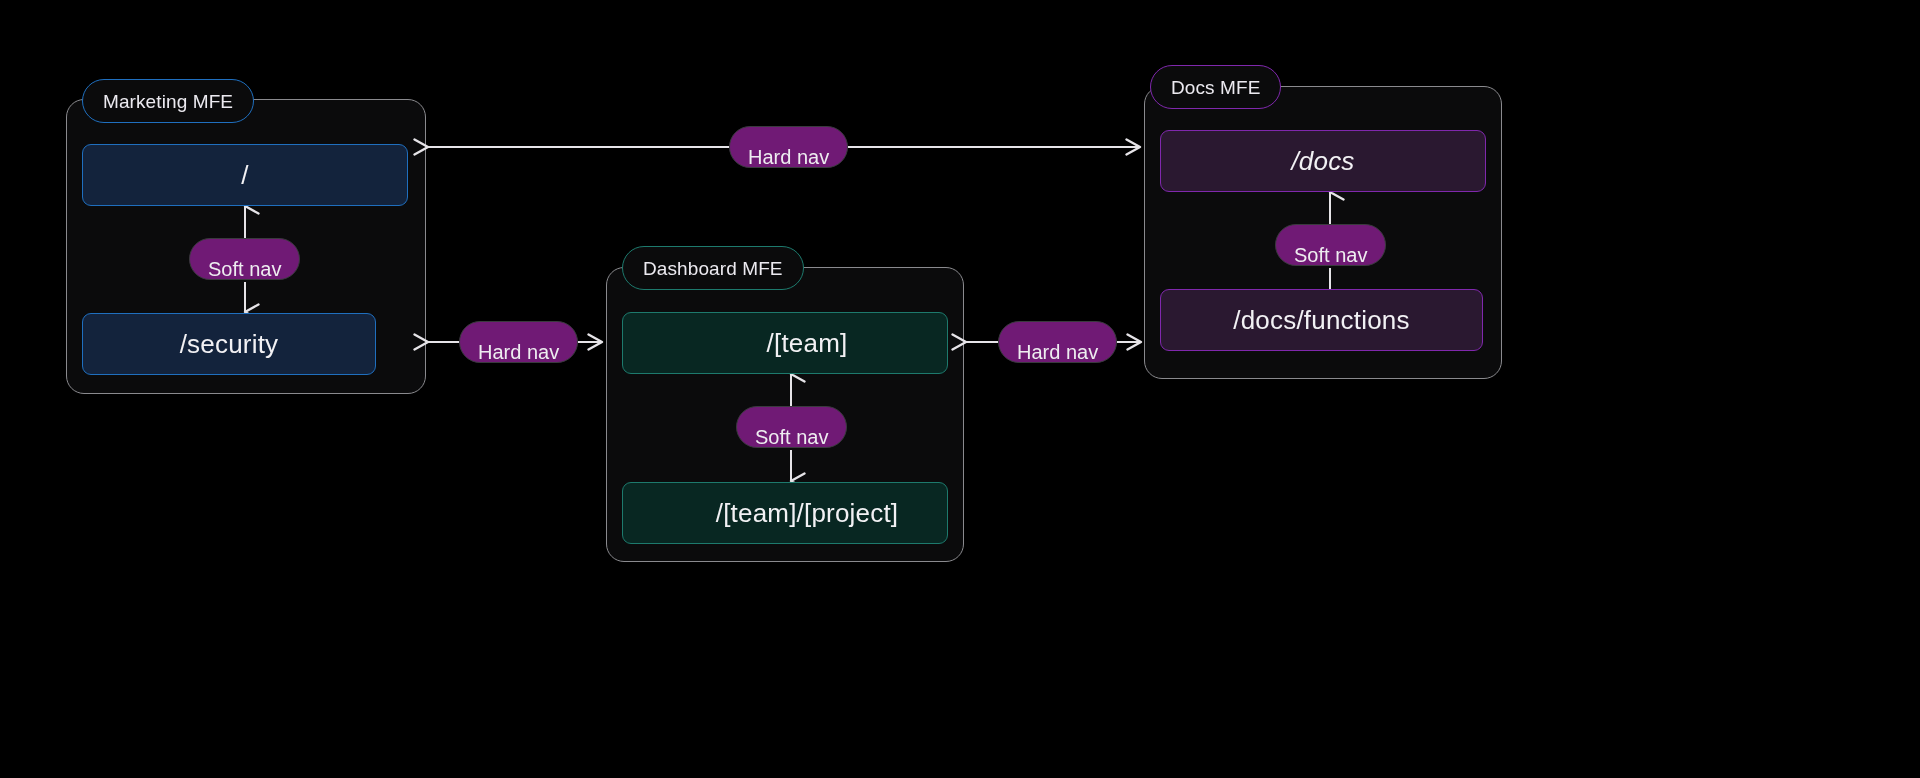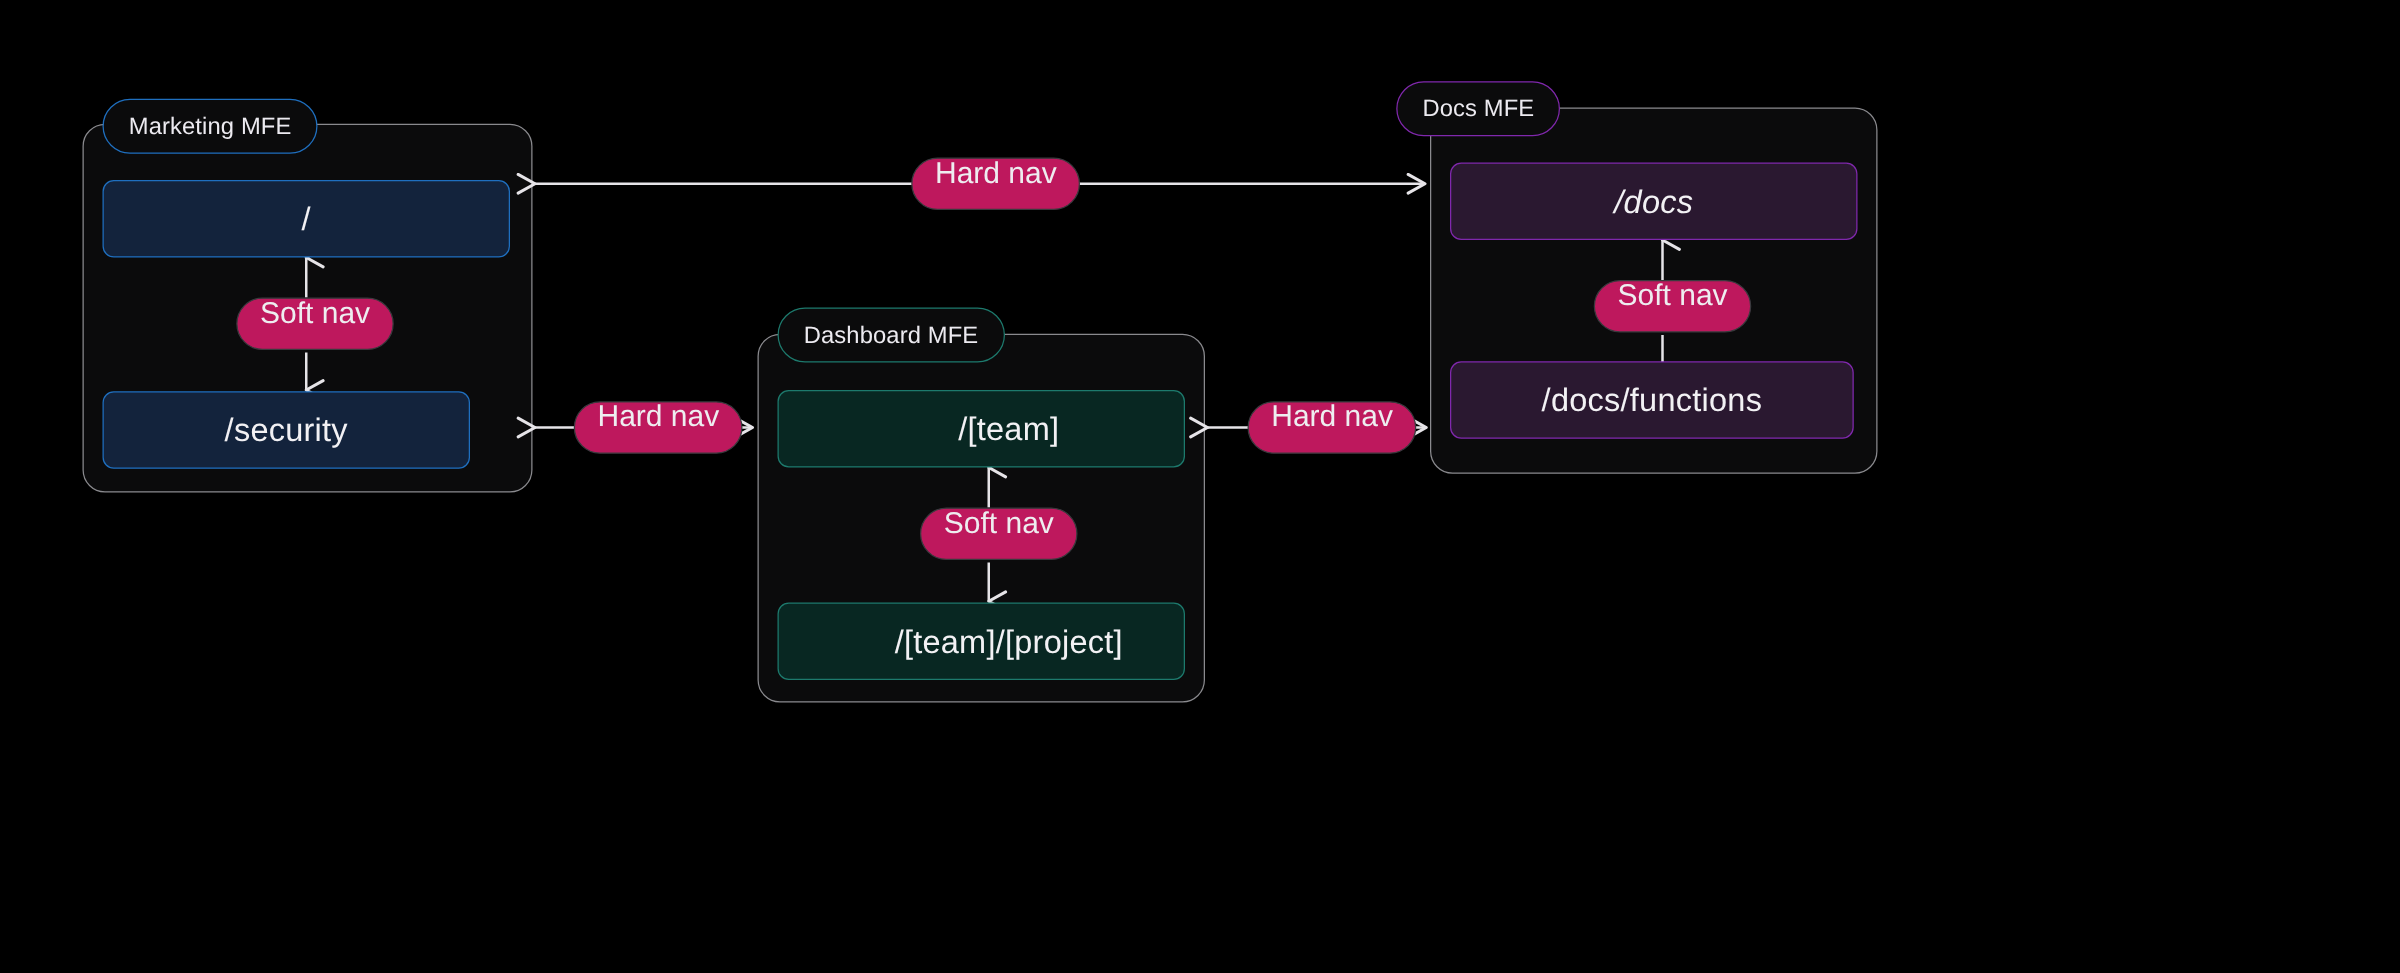--- a/index.html
+++ b/index.html
@@ -72,28 +72,28 @@
   .tt-teal { border: 1.6px solid #1d7a6d; }
   
   .t-purple  { background: #2a1830; border-color: #8028ad; }
   .tt-purple { border: 1.6px solid #8028ad; }
 
   
   .edge-label {
     position: absolute;
     box-sizing: border-box;
     display: flex;
-    align-items: flex-start;
+    align-items: flex-end;
     justify-content: center;
     height: 42px;
     padding: 0 18px;
-    background: #be185d;
+    background: #701a75;
     border: 1.4px solid #3a3a3e;
     border-radius: 21px;
-    font-size: 24px;
+    font-size: 20px;
     line-height: 1;
     color: #eeedf0;
     white-space: nowrap;
     z-index: 5;
   }
 
   
   #edges {
     position: absolute;
     left: 0;
@@ -181,21 +181,21 @@
   <div class="edge-label" style="left:736px; top:406px;">
     <span>Soft nav</span>
   </div>
 
   <div class="node t-teal" style="left:622px; top:482px; width:326px; height:62px;justify-content:center;">
     <span>/[team]/[project]</span>
   </div>
 
   <div class="panel" style="left:1144px; top:86px; width:358px; height:293px;"></div>
 
-  <div class="panel-title tt-purple" style="left:1117px; top:65px;">
+  <div class="panel-title tt-purple" style="left:1150px; top:65px;">
     <span>Docs MFE</span>
   </div>
 
   <div class="node t-purple" style="left:1160px; top:130px; width:326px; height:62px;font-style:italic;">
     <span>/docs</span>
   </div>
 
   <div class="edge-label" style="left:1275px; top:224px;">
     <span>Soft nav</span>
   </div>

